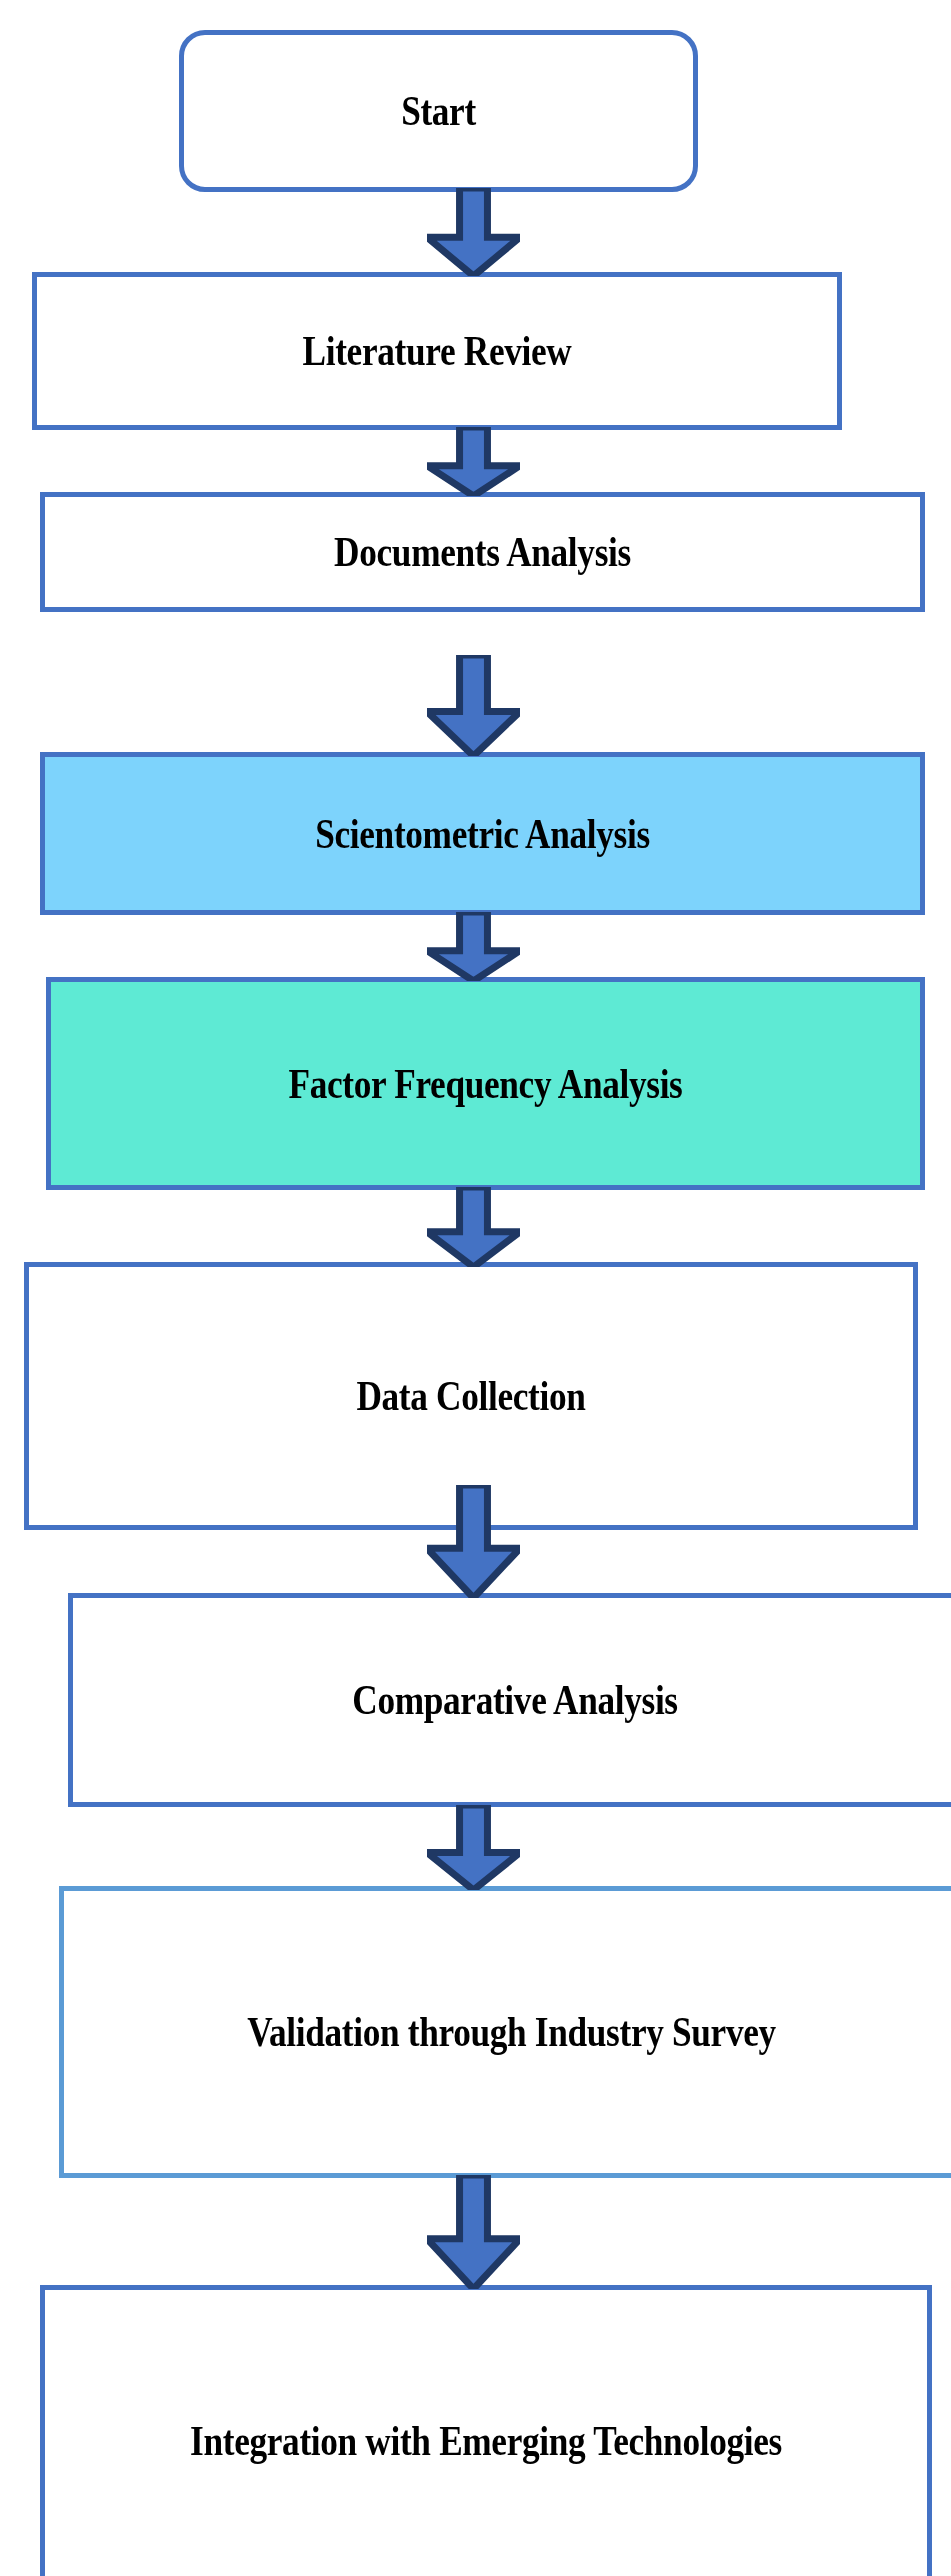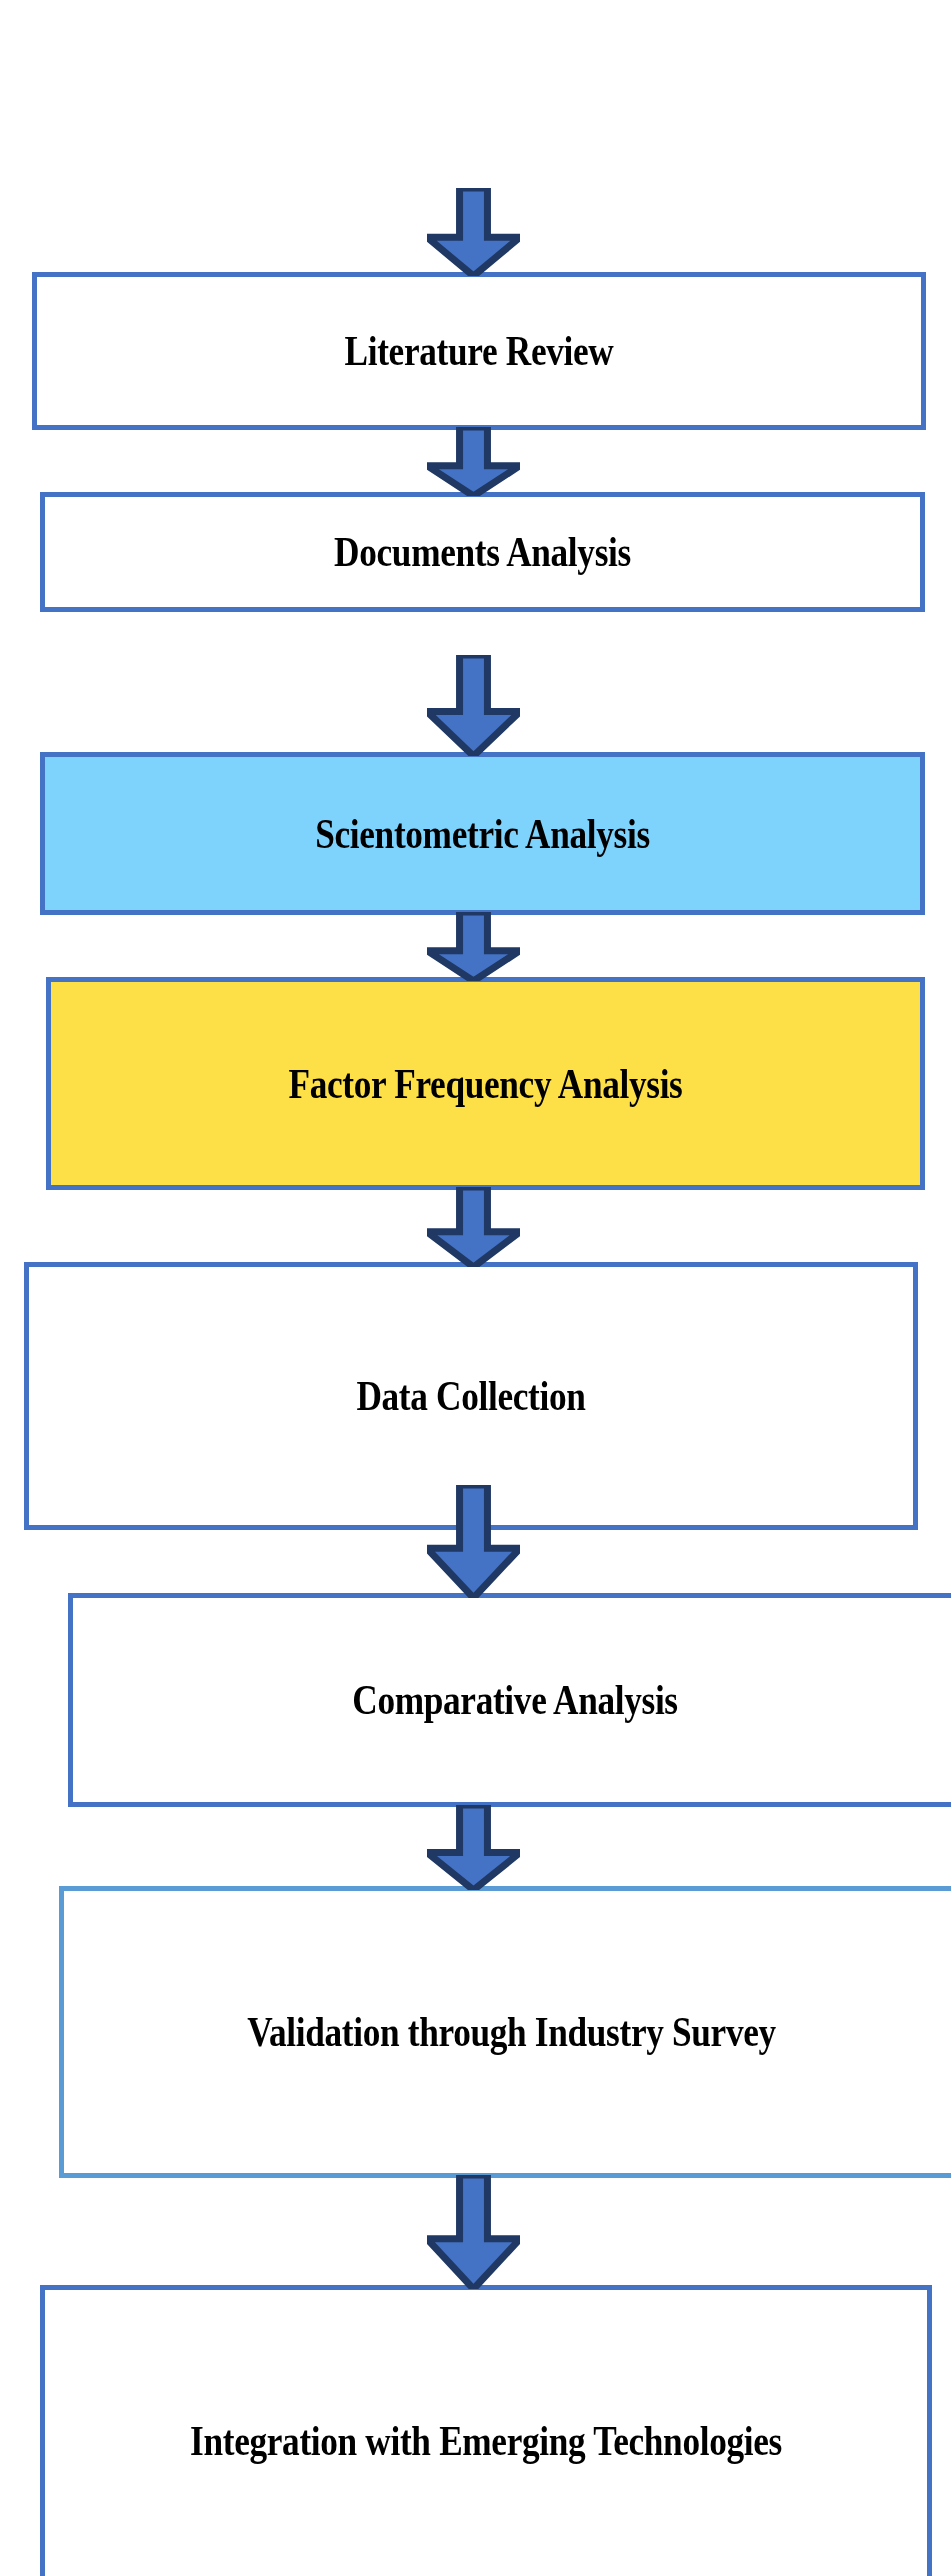--- a/index.html
+++ b/index.html
@@ -68,34 +68,37 @@
     display: block;
     width: 100%;
     height: 100%;
   }
 </style>
 </head>
 <body>
 
 <div id="canvas">
 
+  <div class="node terminator" style="left: 179px; top: 30px; width: 519px; height: 162px; border-color: rgb(68, 114, 196); background: rgb(255, 255, 255);">
+    <span class="node-label" style="font-size: 43px; color: rgb(0, 0, 0);">Start</span>
+  </div>
 
-  <div class="node process" style="left: 32px; top: 272px; width: 894px; height: 158px; border-color: rgb(68, 114, 196); background: rgb(255, 255, 255);">
+  <div class="node process" style="left: 32px; top: 272px; width: 810px; height: 158px; border-color: rgb(68, 114, 196); background: rgb(255, 255, 255);">
     <span class="node-label" style="font-size: 43px; color: rgb(0, 0, 0);">Literature Review</span>
   </div>
 
   <div class="node process" style="left: 40px; top: 492px; width: 885px; height: 120px; border-color: rgb(68, 114, 196); background: rgb(255, 255, 255);">
     <span class="node-label" style="font-size: 43px; color: rgb(0, 0, 0);">Documents Analysis</span>
   </div>
 
   <div class="node process" style="left: 40px; top: 752px; width: 885px; height: 163px; border-color: rgb(68, 114, 196); background: #7dd3fc;">
     <span class="node-label" style="font-size: 43px; color: rgb(0, 0, 0);">Scientometric Analysis</span>
   </div>
 
-  <div class="node process" style="left: 46px; top: 977px; width: 879px; height: 213px; border-color: rgb(68, 114, 196); background: #fde047;">
+  <div class="node process" style="left: 46px; top: 977px; width: 879px; height: 213px; border-color: rgb(68, 114, 196); background: #5eead4;">
     <span class="node-label" style="font-size: 43px; color: rgb(0, 0, 0);">Factor Frequency Analysis</span>
   </div>
 
   <div class="node process" style="left: 24px; top: 1262px; width: 894px; height: 268px; border-color: rgb(68, 114, 196); background: rgb(255, 255, 255); justify-content: center;">
     <span class="node-label" style="font-size: 43px; color: rgb(0, 0, 0);">Data Collection</span>
   </div>
 
   <div class="node process" style="left: 48px; top: 1593px; width: 894px; height: 214px; border-color: rgb(68, 114, 196); background: rgb(255, 255, 255); margin-left: 20px;">
     <span class="node-label" style="font-size: 43px; color: rgb(0, 0, 0);">Comparative Analysis</span>
   </div>

